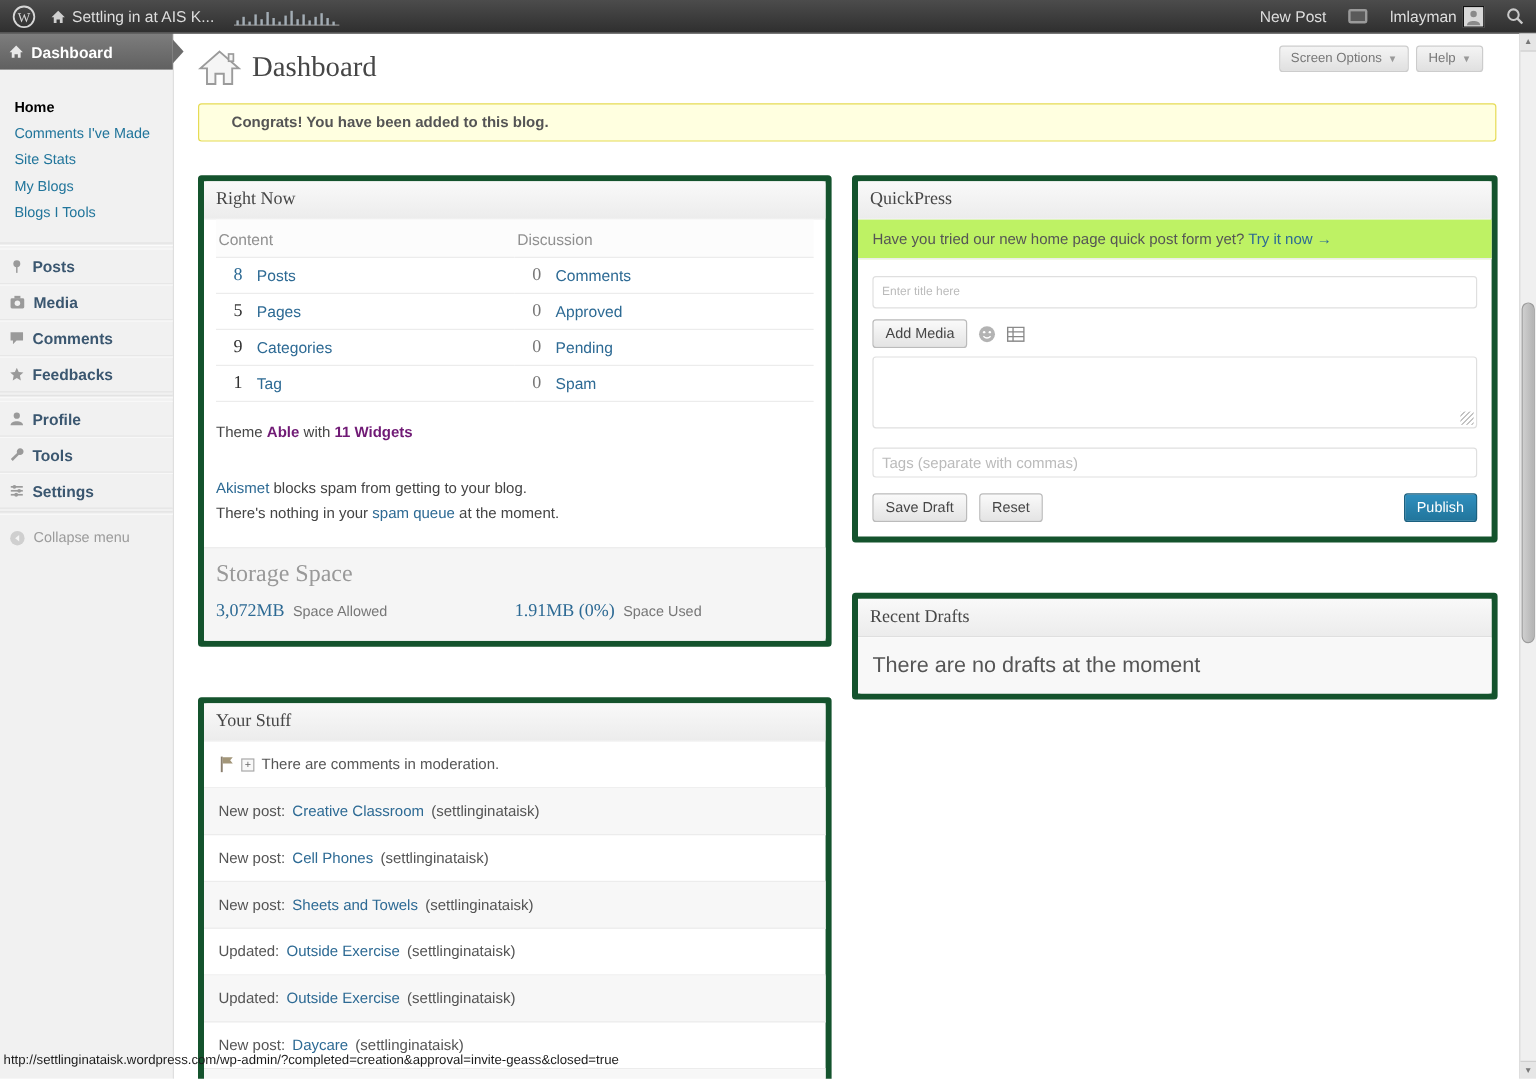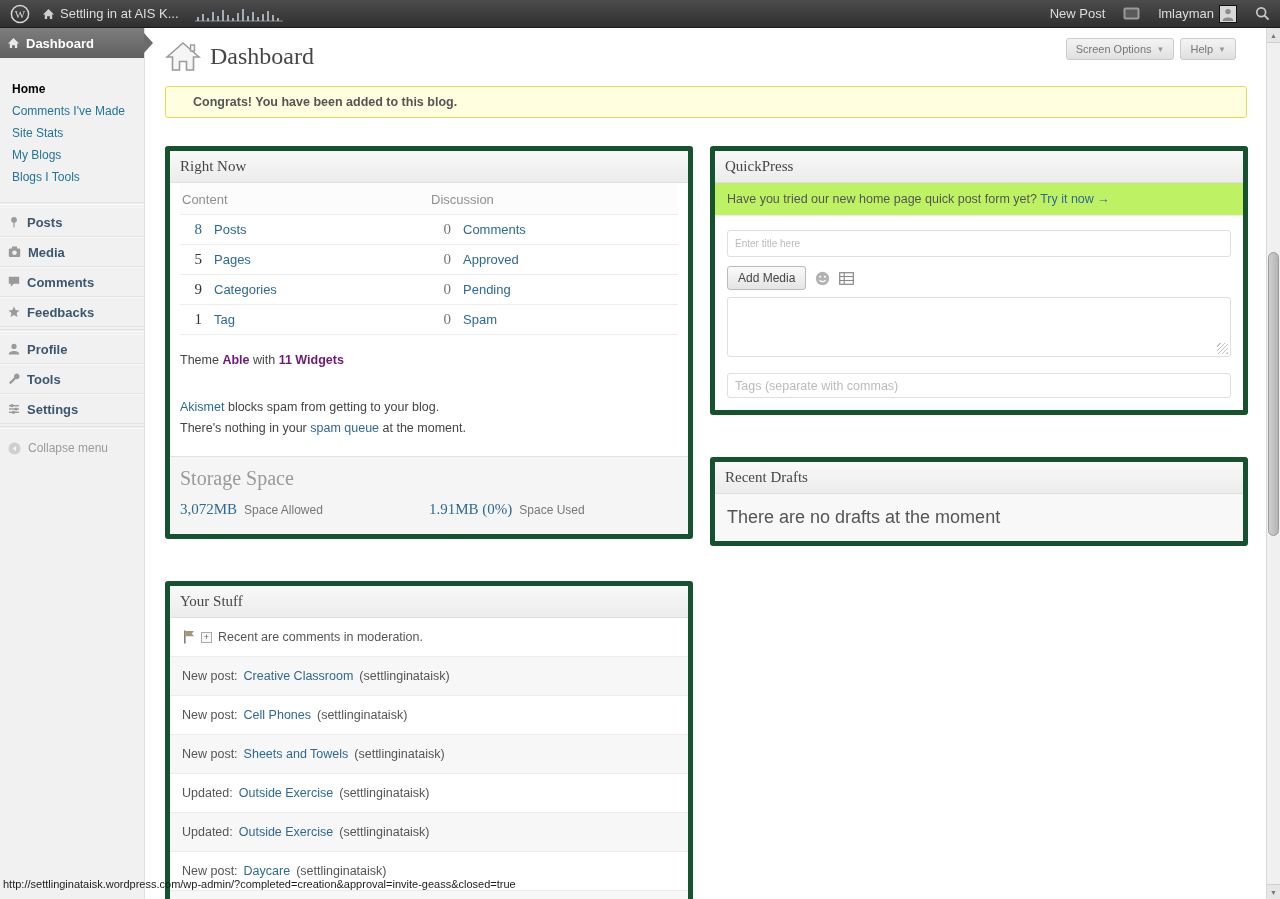--- a/index.html
+++ b/index.html
@@ -371,21 +371,21 @@
 
       <div class="postbox">
         <h3>Your Stuff</h3>
         <div class="ys-rows">
           <div class="ys-row">
             <svg width="13" height="14" viewBox="0 0 13 14">
               <rect x="2" y="0.5" width="1.6" height="13" fill="#8a7f6e"></rect>
               <path d="M3.6 1 h8.4 l-2.2 2.6 2.2 2.6 h-8.4 z" fill="#a39679"></path>
             </svg>
             <span class="plusbox">+</span>
-            <span>Recent are comments in moderation.</span>
+            <span>There are comments in moderation.</span>
           </div>
           <div class="ys-row">
             <span>New post:</span>
             <a>Creative Classroom</a>
             <span>(settlinginataisk)</span>
           </div>
           <div class="ys-row">
             <span>New post:</span>
             <a>Cell Phones</a>
             <span>(settlinginataisk)</span>
@@ -448,20 +448,26 @@
               <line x1="0.7" y1="4.5" x2="14.3" y2="4.5" stroke="#888" stroke-width="1.1"></line>
               <line x1="0.7" y1="8.5" x2="14.3" y2="8.5" stroke="#888" stroke-width="1.1"></line>
               <line x1="5.2" y1="0.7" x2="5.2" y2="12.3" stroke="#888" stroke-width="1.1"></line>
             </svg>
           </div>
           <div class="ta-wrap">
             <textarea class="qp-textarea" style=""></textarea>
             <span class="grip"></span>
           </div>
           <input type="text" class="qp-input qp-tags" placeholder="Tags (separate with commas)" style="">
+          <div class="qp-buttons">
+            <button class="button">Save Draft</button>
+            <button class="button">Reset</button>
+            <span class="spacer"></span>
+            <button class="button button-primary">Publish</button>
+          </div>
         </div>
       </div>
 
       <div class="postbox">
         <h3>Recent Drafts</h3>
         <div class="rd-body">There are no drafts at the moment</div>
       </div>
 
     </div>
   </div>

